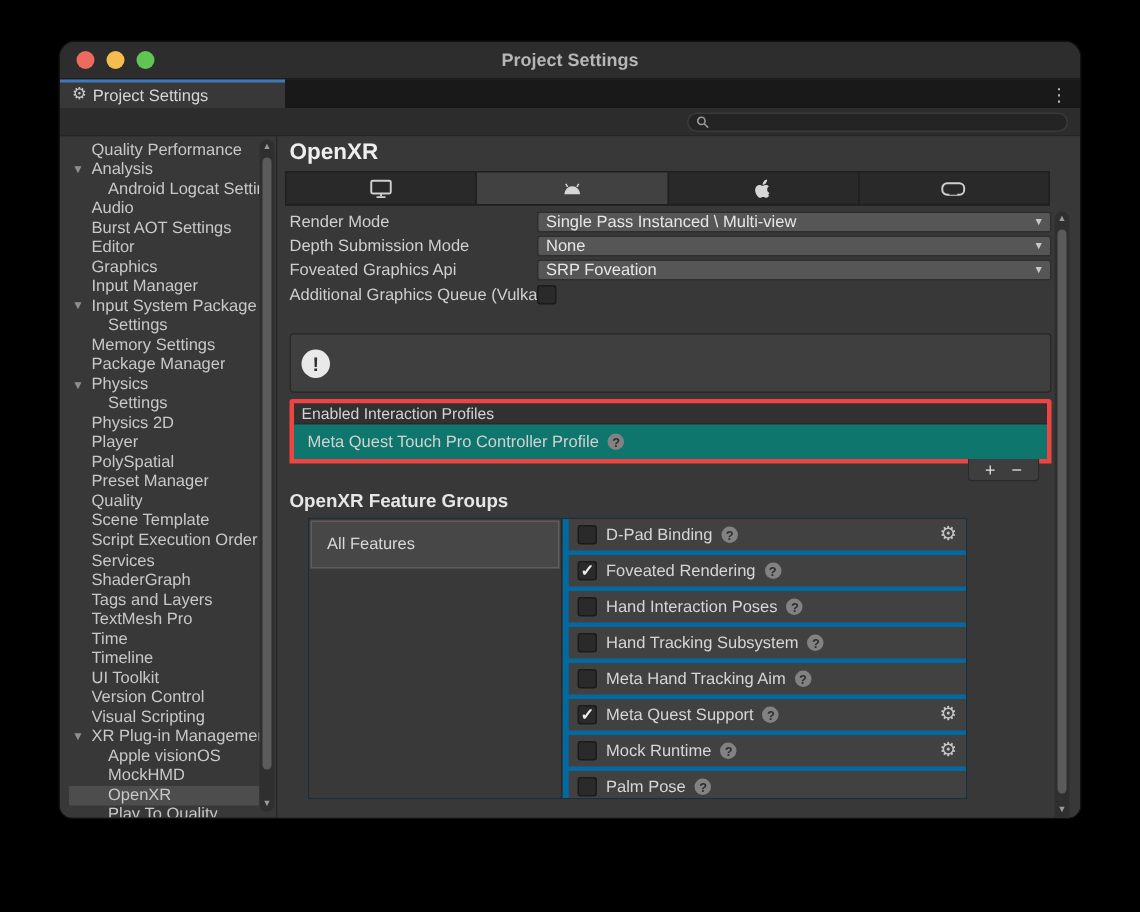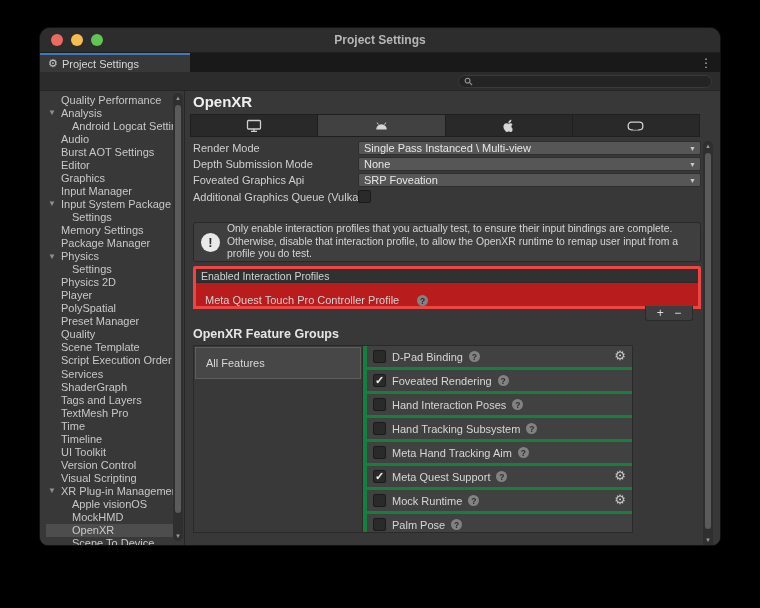--- a/index.html
+++ b/index.html
@@ -63,27 +63,27 @@
 .cb.on::after,.feature-row.checked .cb::after{content:"\2713";position:absolute;left:1px;top:-1px;font-size:11px;font-weight:bold;color:#ededed}
 
 
 .infobox{position:absolute;left:8px;top:131px;width:508px;height:40px;background:#3f3f3f;border:1px solid #292929;border-radius:3px;display:flex;align-items:center;gap:7px;padding:0 8px 0 7px}
 .infoicon{width:19px;height:19px;min-width:19px;border-radius:50%;background:#e9e9e9;color:#2e2e2e;font-weight:bold;font-size:13px;display:flex;align-items:center;justify-content:center}
 .infotext{font-size:10.4px;line-height:12.5px;color:#d4d4d4}
 
 
 .eip{position:absolute;left:8px;top:175px;width:508px;border:3px solid #ef4444;border-radius:2px 2px 0 0}
 .eip-header{height:14px;background:#313131;border-bottom:1px solid #2a2a2a;display:flex;align-items:center;padding-left:5px;font-size:10.5px;color:#d2d2d2}
-.eip-row{height:23px;background:#b91c1c;display:flex;align-items:flex-end;gap:18px;padding-left:9px;font-size:11px;color:#d2d2d2}
+.eip-row{height:23px;background:#0f766e;display:flex;align-items:center;gap:6px;padding-left:9px;font-size:11px;color:#d2d2d2}
 .eip-footer{position:absolute;left:8px;top:215px;width:508px;height:16px;display:flex;justify-content:flex-end}
 .pm-box{width:48px;height:15px;margin-right:8px;background:#3e3e3e;border:1px solid #2a2a2a;border-top:none;border-radius:0 0 3px 3px;display:flex;align-items:center;justify-content:space-evenly;font-size:12px;color:#ddd;line-height:1}
 
 
 .fg-header{position:absolute;left:8px;top:236px;font-size:12.5px;font-weight:bold;color:#e6e6e6}
-.fg-box{position:absolute;left:8px;top:254px;width:440px;height:188px;border:1px solid #2a2a2a;background:#15803d}
+.fg-box{position:absolute;left:20px;top:254px;width:440px;height:188px;border:1px solid #2a2a2a;background:#0369a1}
 .fg-left{position:absolute;left:0;top:0;width:169px;bottom:0;background:#393939;border-right:1px solid #2a2a2a}
 .fg-group{margin:1px;height:32px;background:#474747;border:1px solid #5e5e5e;display:flex;align-items:center;padding-left:10px;font-size:11px;color:#d8d8d8}
 .fg-list{position:absolute;left:173px;top:0;right:0;bottom:0;overflow:hidden}
 .feature-row{position:relative;height:21px;margin-bottom:3px;background:#414141;display:flex;align-items:center;gap:6px;padding-left:6px}
 .feature-row .flabel{font-size:11px;color:#d6d6d6}
 .feature-row .cb{display:block}
 .gear-btn{position:absolute;right:6px;top:2px;font-size:13px;color:#c6c6c6;visibility:hidden;line-height:1.3}
 .feature-row.gear .gear-btn{visibility:visible}
 
 
@@ -263,21 +263,21 @@
           <div class="side-item lvl1">
 
             <span class="lbl">MockHMD</span>
           </div>
           <div class="side-item selected lvl1">
 
             <span class="lbl">OpenXR</span>
           </div>
           <div class="side-item lvl1">
 
-            <span class="lbl">Scene To Device</span>
+            <span class="lbl">Play To Quality</span>
           </div>
         </div>
     </div>
 
     <div class="vscroll side-scroll">
       <div class="arr" style="top:1px">▲</div>
       <div class="thumb"></div>
       <div class="arr" style="bottom:1px">▼</div>
     </div>
     <div class="divider"></div>
@@ -342,21 +342,20 @@
           </div>
           <div class="setting-row checkbox-type">
             <span class="slabel">Additional Graphics Queue (Vulkan)</span>
 
             <div class="cb"></div>
           </div>
         </div>
 
       <div class="infobox">
         <div class="infoicon">!</div>
-        <div class="infotext">Only enable interaction profiles that you actually test, to ensure their input bindings are complete. Otherwise, disable that interaction profile, to allow the OpenXR runtime to remap user input from a profile you do test.</div>
       </div>
 
       <div class="eip">
         <div class="eip-header">Enabled Interaction Profiles</div>
         <div>
 
         <div class="eip-row">
               <span>Meta Quest Touch Pro Controller Profile</span>
               <span class="help">?</span>
             </div>

